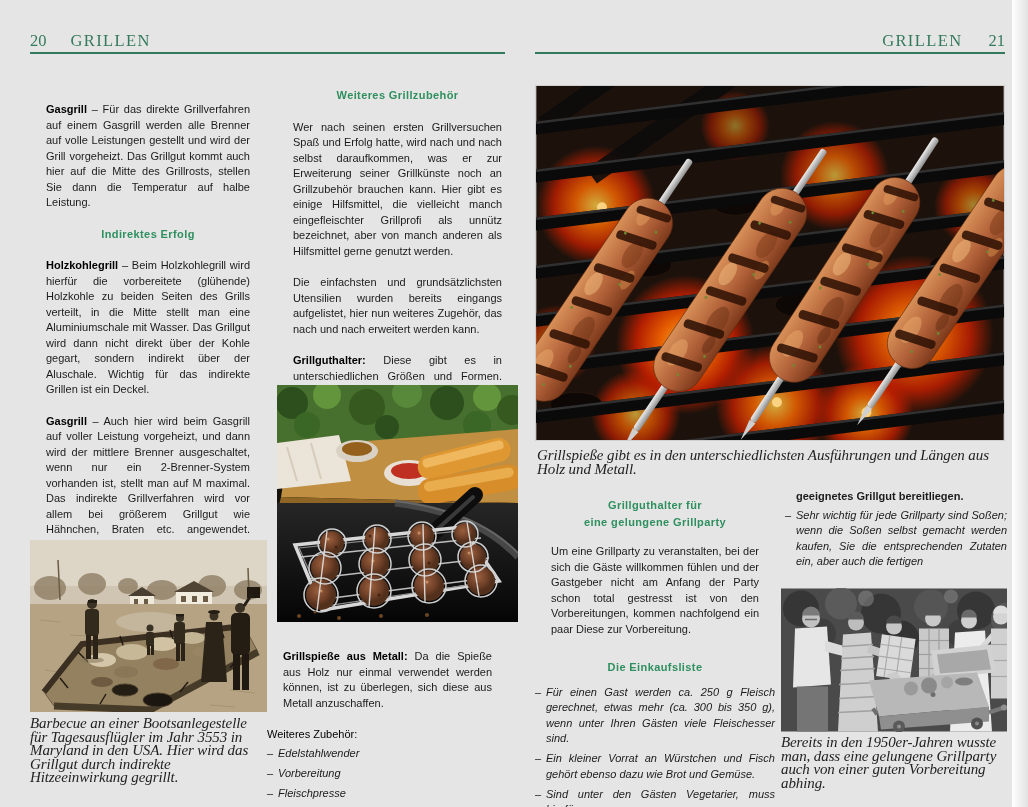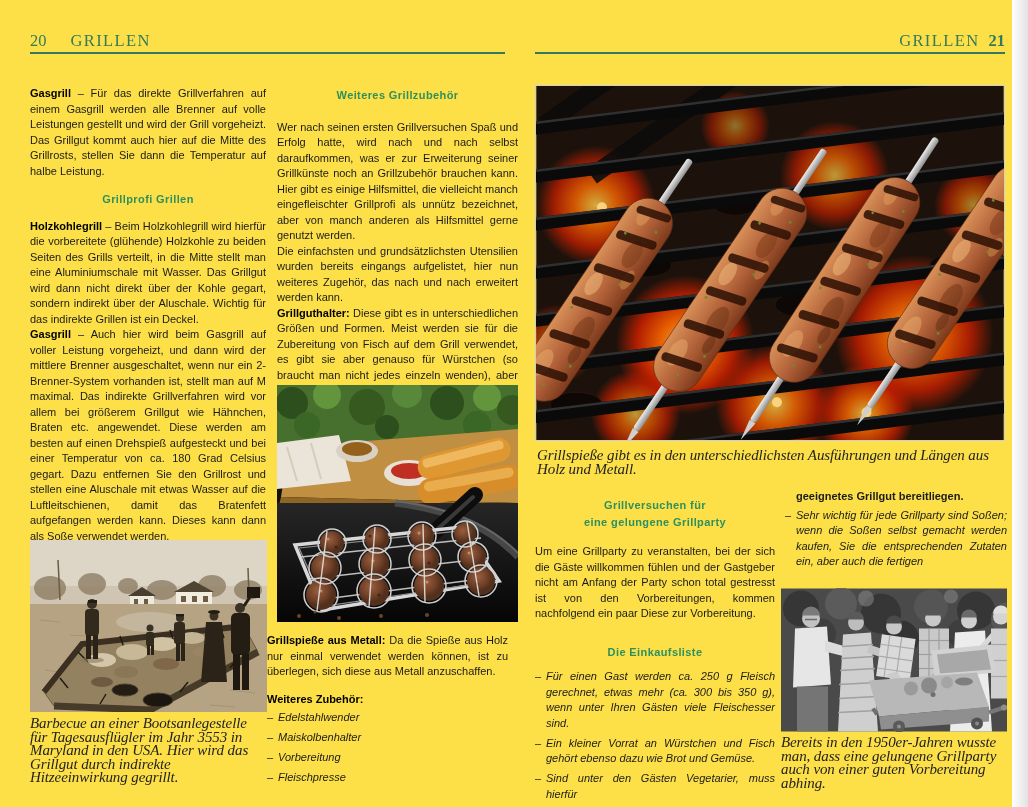--- a/index.html
+++ b/index.html
@@ -1,48 +1,48 @@
 <!DOCTYPE html>
 <html style="--accent: #2e8f5f; --rule: #337a5c;"><head>
 <meta charset="utf-8">
 <style>
   :root { --accent:#2e8f5f; --rule:#337a5c; }
   * { margin:0; padding:0; box-sizing:border-box; }
   body { background:#fff; font-family:"Liberation Sans","DejaVu Sans",sans-serif; }
-  .spread { position:relative; width:1028px; height:807px; background:#fde047; overflow:hidden; }
+  .spread { position:relative; width:1028px; height:807px; background:#e5e5e5; overflow:hidden; }
   .page-edge { position:absolute; right:0; top:0; width:16px; height:807px;
                background:linear-gradient(to right,#ffffff,#e2e2e2); }
 
   
   .hdr { position:absolute; top:31px; font-family:"Liberation Serif","DejaVu Serif",serif;
          font-size:16.5px; color:var(--rule); letter-spacing:.6px; }
   .hdr-left { left:30px; width:475px; }
   .hdr-right { left:535px; width:470px; text-align:right; }
   .hdr .num { letter-spacing:0; }
   .hdr-left .title { margin-left:24px; letter-spacing:1.4px; }
-  .hdr-right .num { margin-left:9px;font-weight:bold; }
+  .hdr-right .num { margin-left:26px; }
   .hdr-right .title { letter-spacing:1.4px; }
   .rule { position:absolute; top:52px; height:2px; background:var(--rule); }
   .rule-left { left:30px; width:475px; }
   .rule-right { left:535px; width:470px; }
 
   
   .col { position:absolute; font-size:11px; line-height:15.5px; color:#1b1b1b; text-align:justify; }
-  .col p { margin:0; }
+  .col p { margin:16px; }
   .col b { color:#000; }
   .ghead { font-size:11px; font-weight:bold; color:var(--accent); text-align:center; letter-spacing:.4px; }
   .col1 { left:30px;  top:86px; width:236px; }
   .col2 { left:277px; top:86px; width:241px; }
   .col2 .ghead { margin:2px 0 16px; }
   .col1 .ghead { margin:13px 0 11px; }
   .col2b { left:267px; top:633px; width:241px; }
   .col3 { left:535px; top:497px; width:240px; }
   .col4 { left:785px; top:489px; width:222px; }
   .col3 .ghead2 { margin:23px 0 9px; }
-  .subhead { font-weight:bold; color:#000; margin-top:12px; }
+  .subhead { font-weight:normal; color:#000; margin-top:12px; }
   .dashlist { margin-top:3px;font-style:italic; }
   .dashlist .li { position:relative; padding-left:11px; margin-bottom:4.5px; }
   .dashlist .li::before { content:"–"; position:absolute; left:0; top:0; }
   .indent { padding-left:11px;font-weight:bold; }
 
   
   .caption { position:absolute; font-family:"Liberation Serif","DejaVu Serif",serif; font-style:italic;
              font-size:15px; line-height:13.5px; color:#222; letter-spacing:-0.1px; }
   .cap1 { left:30px;  top:717px; width:237px; }
   .cap2 { left:537px; top:449px; width:468px; }
@@ -64,21 +64,21 @@
     <span class="num">20</span><span class="title">GRILLEN</span>
   </div>
   <div class="hdr hdr-right">
     <span class="title">GRILLEN</span><span class="num">21</span>
   </div>
   <div class="rule rule-left"></div>
   <div class="rule rule-right"></div>
 
   <div class="col col1">
     <p><b>Gasgrill</b> <span>– Für das direkte Grillverfahren auf einem Gasgrill werden alle Brenner auf volle Leistungen gestellt und wird der Grill vorgeheizt. Das Grillgut kommt auch hier auf die Mitte des Grillrosts, stellen Sie dann die Temperatur auf halbe Leistung.</span></p>
-    <div class="ghead">Grillprofi Grillen</div>
+    <div class="ghead">Indirektes Erfolg</div>
     <p><b>Holzkohlegrill</b> <span>– Beim Holzkohlegrill wird hierfür die vorbereitete (glühende) Holzkohle zu beiden Seiten des Grills verteilt, in die Mitte stellt man eine Aluminiumschale mit Wasser. Das Grillgut wird dann nicht direkt über der Kohle gegart, sondern indirekt über der Aluschale. Wichtig für das indirekte Grillen ist ein Deckel.</span></p>
     <p><b>Gasgrill</b> <span>– Auch hier wird beim Gasgrill auf voller Leistung vorgeheizt, und dann wird der mittlere Brenner ausgeschaltet, wenn nur ein 2-Brenner-System vorhanden ist, stellt man auf M maximal. Das indirekte Grillverfahren wird vor allem bei größerem Grillgut wie Hähnchen, Braten etc. angewendet. Diese werden am besten auf einen Drehspieß aufgesteckt und bei einer Temperatur von ca. 180 Grad Celsius gegart. Dazu entfernen Sie den Grillrost und stellen eine Aluschale mit etwas Wasser auf die Luftleitschienen, damit das Bratenfett aufgefangen werden kann. Dieses kann dann als Soße verwendet werden.</span></p>
   </div>
 
   <svg class="photo ph-1893" viewBox="0 0 237 172">
     <rect width="237" height="172" fill="#cfc5b2"></rect>
     <rect width="237" height="46" fill="#ddd5c6"></rect>
     <g opacity="0.75" fill="#8a7a5f">
       <ellipse cx="20" cy="48" rx="16" ry="12"></ellipse>
         <ellipse cx="62" cy="44" rx="14" ry="11"></ellipse>
@@ -291,21 +291,20 @@
       <circle cx="150" cy="230" r="2"></circle>
         <circle cx="38" cy="227" r="1.5"></circle>
     </g>
   </svg>
 
   <div class="col col2b">
     <p><b>Grillspieße aus Metall:</b> <span>Da die Spieße aus Holz nur einmal verwendet werden können, ist zu überlegen, sich diese aus Metall anzuschaffen.</span></p>
     <div class="subhead">Weiteres Zubehör:</div>
     <div class="dashlist">
       <div class="li">Edelstahlwender</div>
-      <div class="li">Maiskolbenhalter</div>
       <div class="li">Vorbereitung</div>
       <div class="li">Fleischpresse</div>
     </div>
   </div>
 
   <svg class="photo ph-skewers" viewBox="0 0 470 356">
     <defs>
       <radialGradient id="coal">
         <stop offset="0%" stop-color="#ffd24a"></stop>
           <stop offset="35%" stop-color="#ff6a00"></stop>
@@ -405,21 +404,21 @@
     </g>
     <use href="#kebab" transform="translate(60,215) rotate(-56)"></use>
     <use href="#kebab" transform="translate(195,205) rotate(-56)"></use>
     <use href="#kebab" transform="translate(310,195) rotate(-57)"></use>
     <use href="#kebab" transform="translate(430,182) rotate(-56)"></use>
   </svg>
   <div class="caption cap2">Grillspieße gibt es in den unterschiedlichsten Ausführungen und Längen aus Holz und Metall.</div>
 
   <div class="col col3">
     <div class="ghead" style="line-height:17px;">
-      <div>Grillversuchen für</div>
+      <div>Grillguthalter für</div>
       <div>eine gelungene Grillparty</div>
     </div>
     <p style="margin-top:13px;">Um eine Grillparty zu veranstalten, bei der sich die Gäste willkommen fühlen und der Gastgeber nicht am Anfang der Party schon total gestresst ist von den Vorbereitungen, kommen nachfolgend ein paar Diese zur Vorbereitung.</p>
     <div class="ghead ghead2">Die Einkaufsliste</div>
     <div class="dashlist">
       <div class="li">Für einen Gast werden ca. 250 g Fleisch gerechnet, etwas mehr (ca. 300 bis 350 g), wenn unter Ihren Gästen viele Fleischesser sind.</div>
       <div class="li">Ein kleiner Vorrat an Würstchen und Fisch gehört ebenso dazu wie Brot und Gemüse.</div>
       <div class="li">Sind unter den Gästen Vegetarier, muss hierfür</div>
     </div>
   </div>

